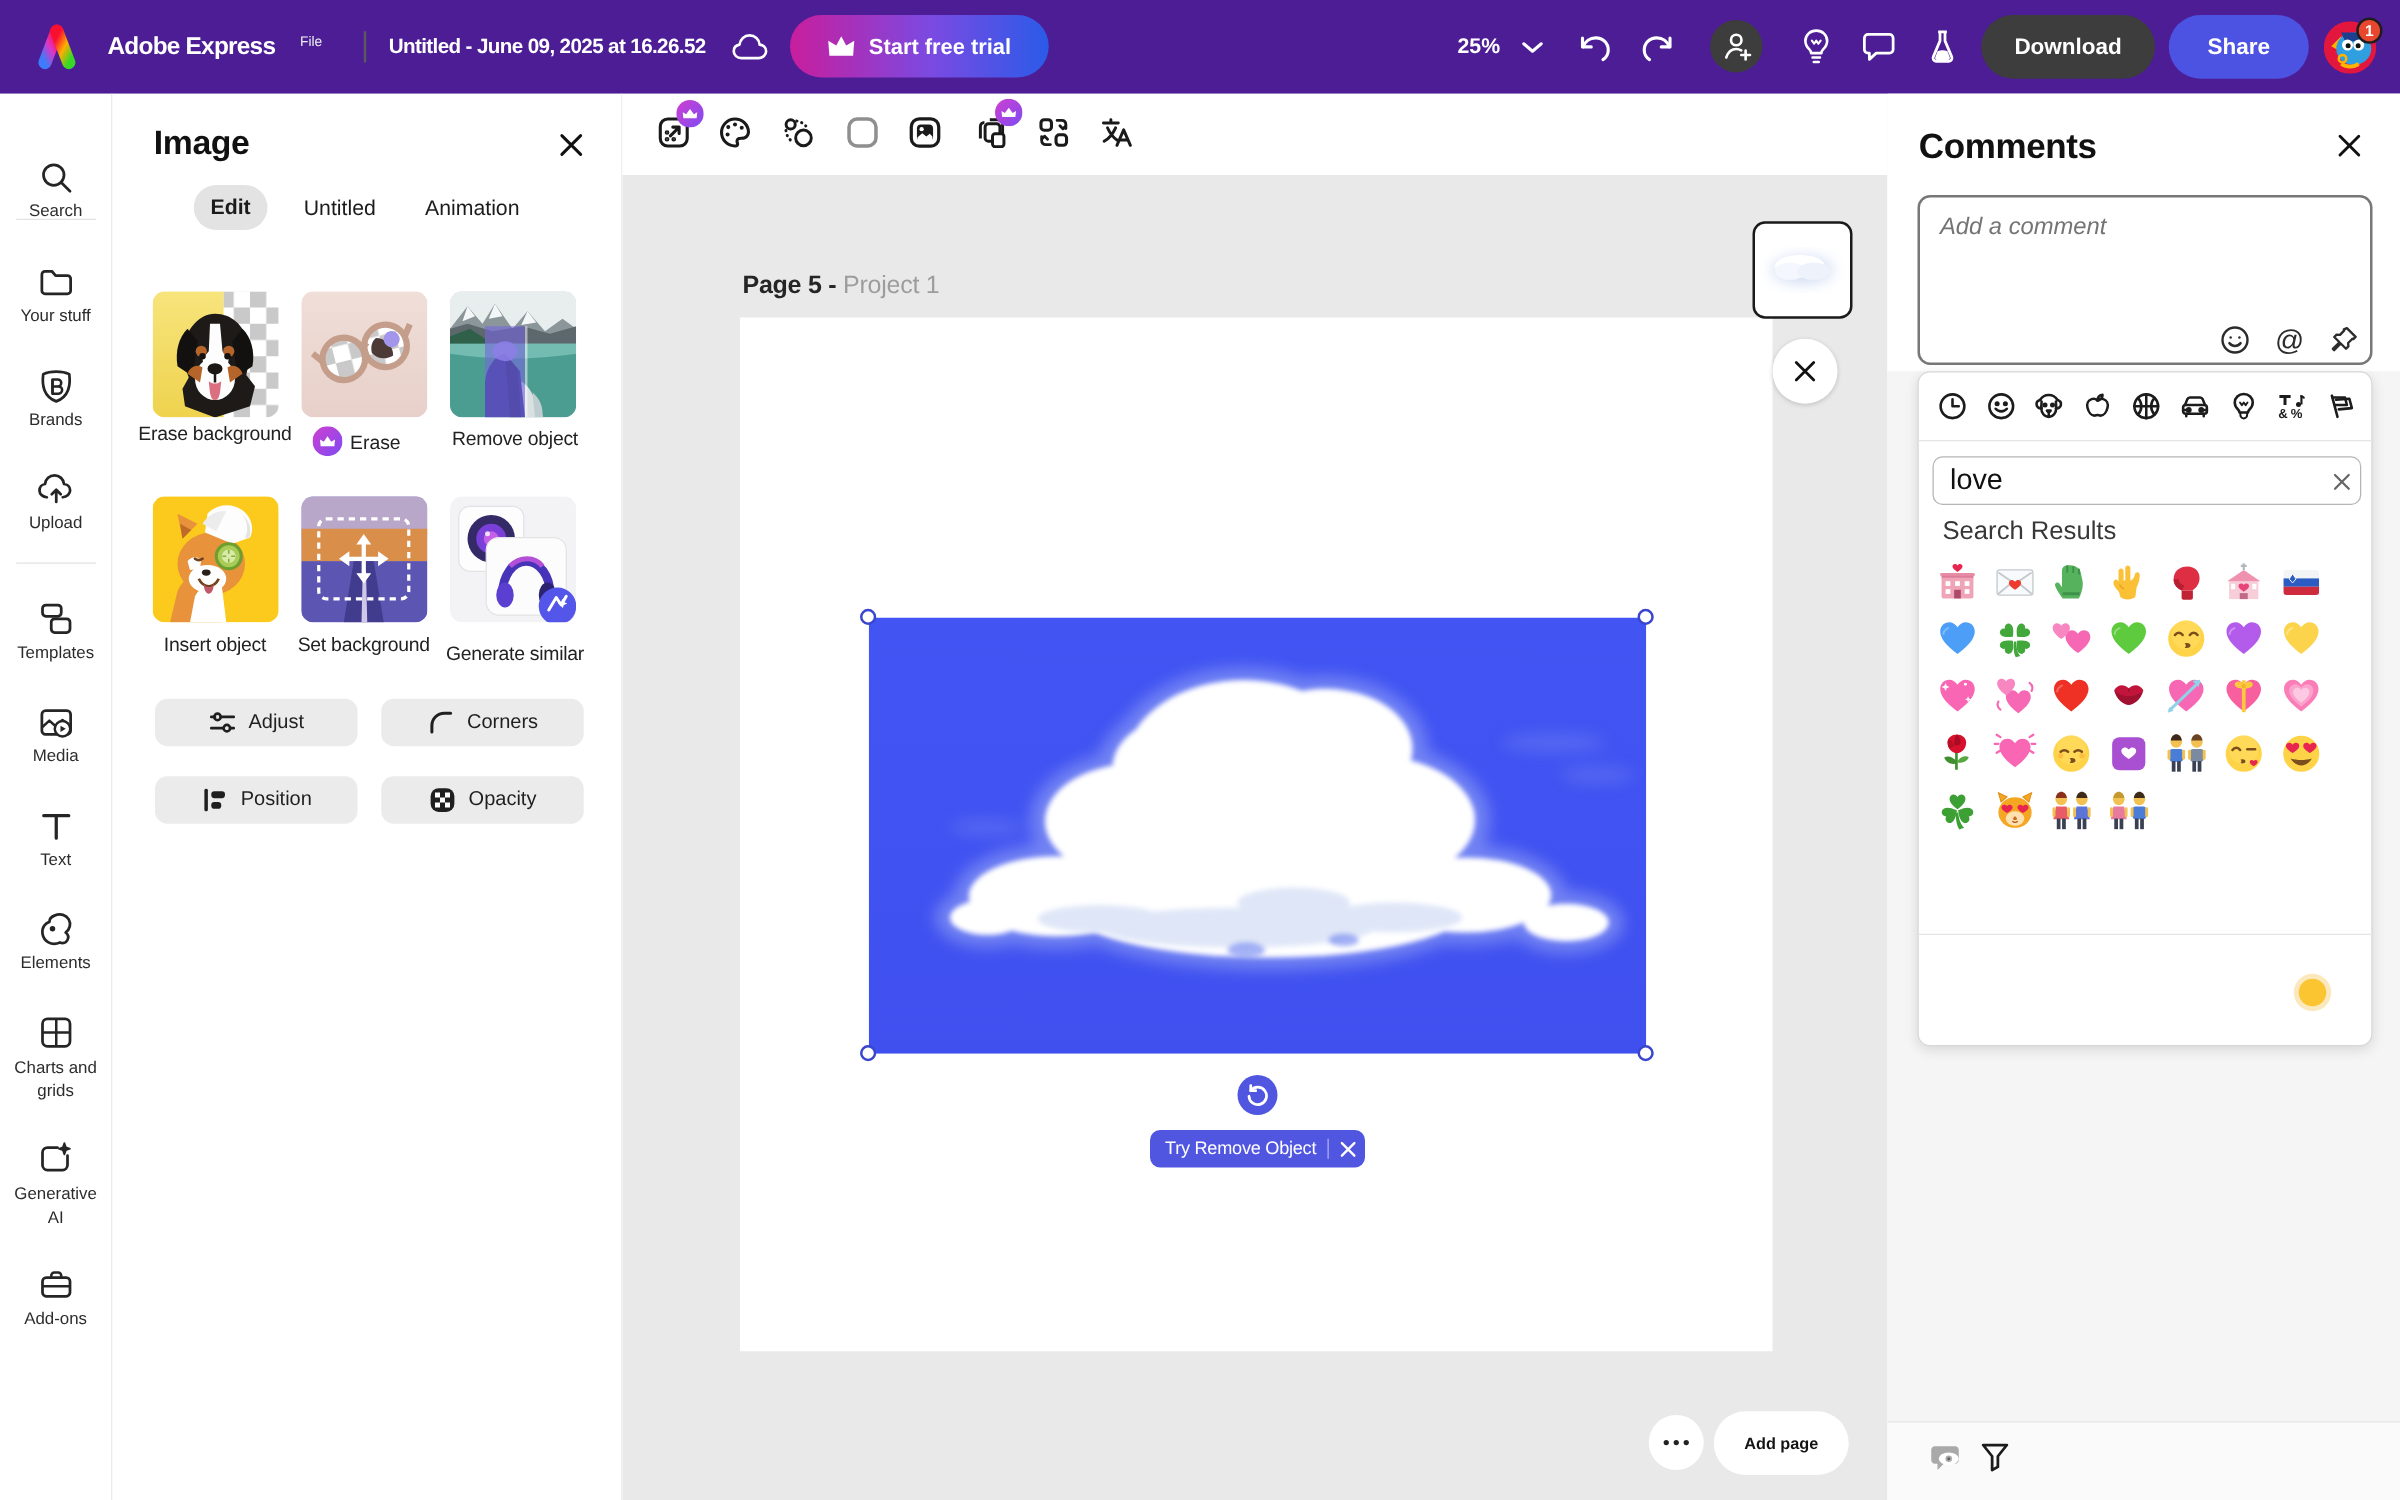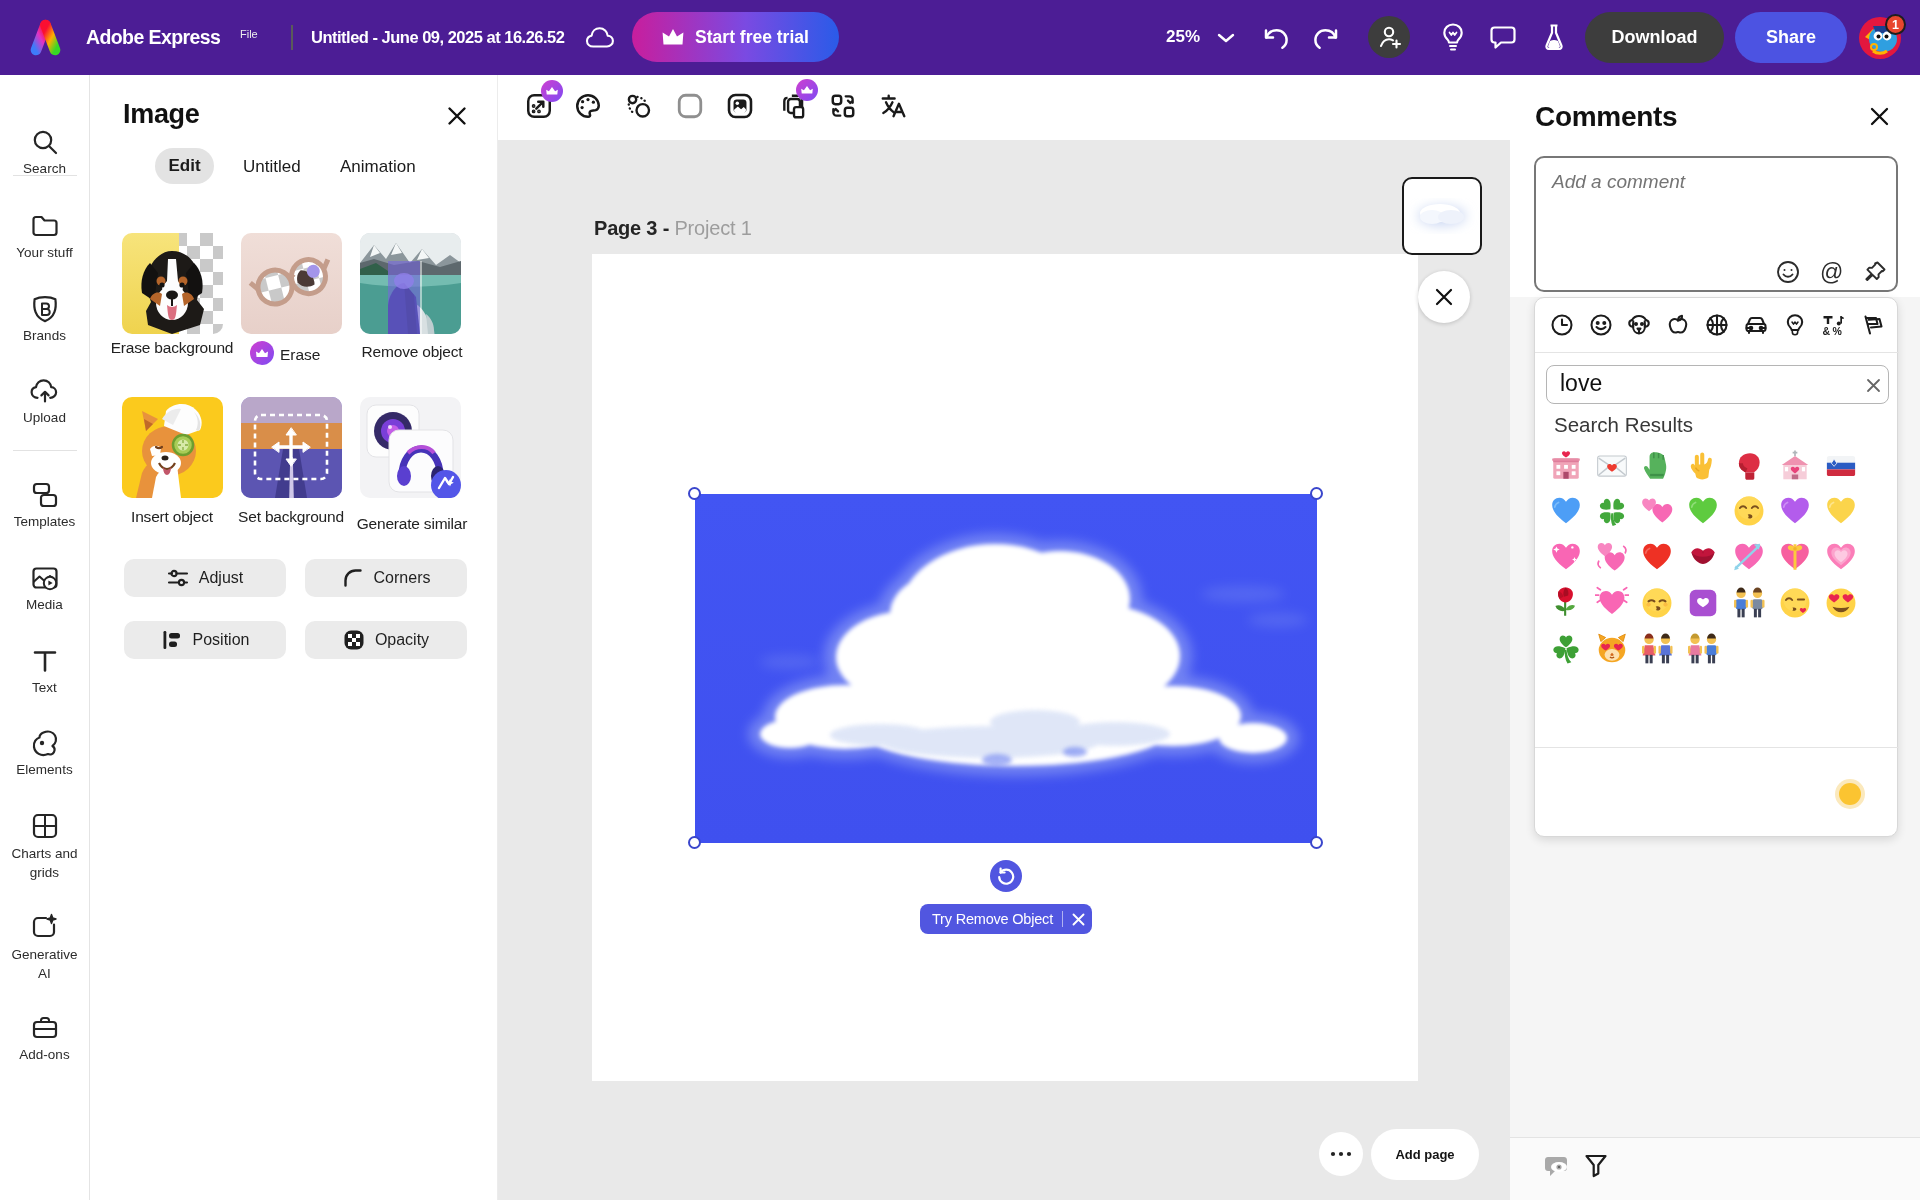--- a/index.html
+++ b/index.html
@@ -478,21 +478,21 @@
     <path d="M15.5 4h3.3c2 0 3.2 1.2 3.2 3.2v2.8M22 8l-2.2 2.3L17.6 8" stroke-width="2.1"></path>
     <path d="M10.5 22H7.2c-2 0-3.2-1.2-3.2-3.2V16M4 18l2.2-2.3L8.4 18" stroke-width="2.1"></path>
   </svg>
 
   <svg class="abs" style="left:381px;top:17px" width="28" height="28" viewBox="0 0 26 26" fill="none" stroke="#1a1a1a" stroke-width="2.2" stroke-linecap="round" stroke-linejoin="round">
     <path d="M3.5 6h11M9 3.5V6M12.5 9.5c-2 4.5-5 8-8.5 10M6.5 9.5c1.5 3.5 4.5 7.5 7.5 9.5"></path>
     <path d="M13.5 22.5 18.5 11l5 11.5M15.2 18.6h6.6"></path>
   </svg>
 </div>
 <div id="canvas">
-  <div class="abs" style="left:96px;top:77px;font-size:20px;letter-spacing:-0.2px"><b style="color:#252525">Page 3 - </b><span style="color:#9d9d9d">Project 1</span></div>
+  <div class="abs" style="left:96px;top:77px;font-size:20px;letter-spacing:-0.2px"><b style="color:#252525">Page 5 - </b><span style="color:#9d9d9d">Project 1</span></div>
   <div id="page"></div>
 
   <svg class="abs" style="left:197px;top:354px" width="622" height="349" viewBox="0 0 622 349">
     <defs>
       <linearGradient id="sky" x1="0" y1="0" x2="0" y2="1">
         <stop offset="0" stop-color="#4255f3"></stop>
           <stop offset="1" stop-color="#3f50ef"></stop>
       </linearGradient>
       <filter id="bl1" x="-30%" y="-30%" width="160%" height="160%">
           <feGaussianBlur stdDeviation="2.2"></feGaussianBlur>

